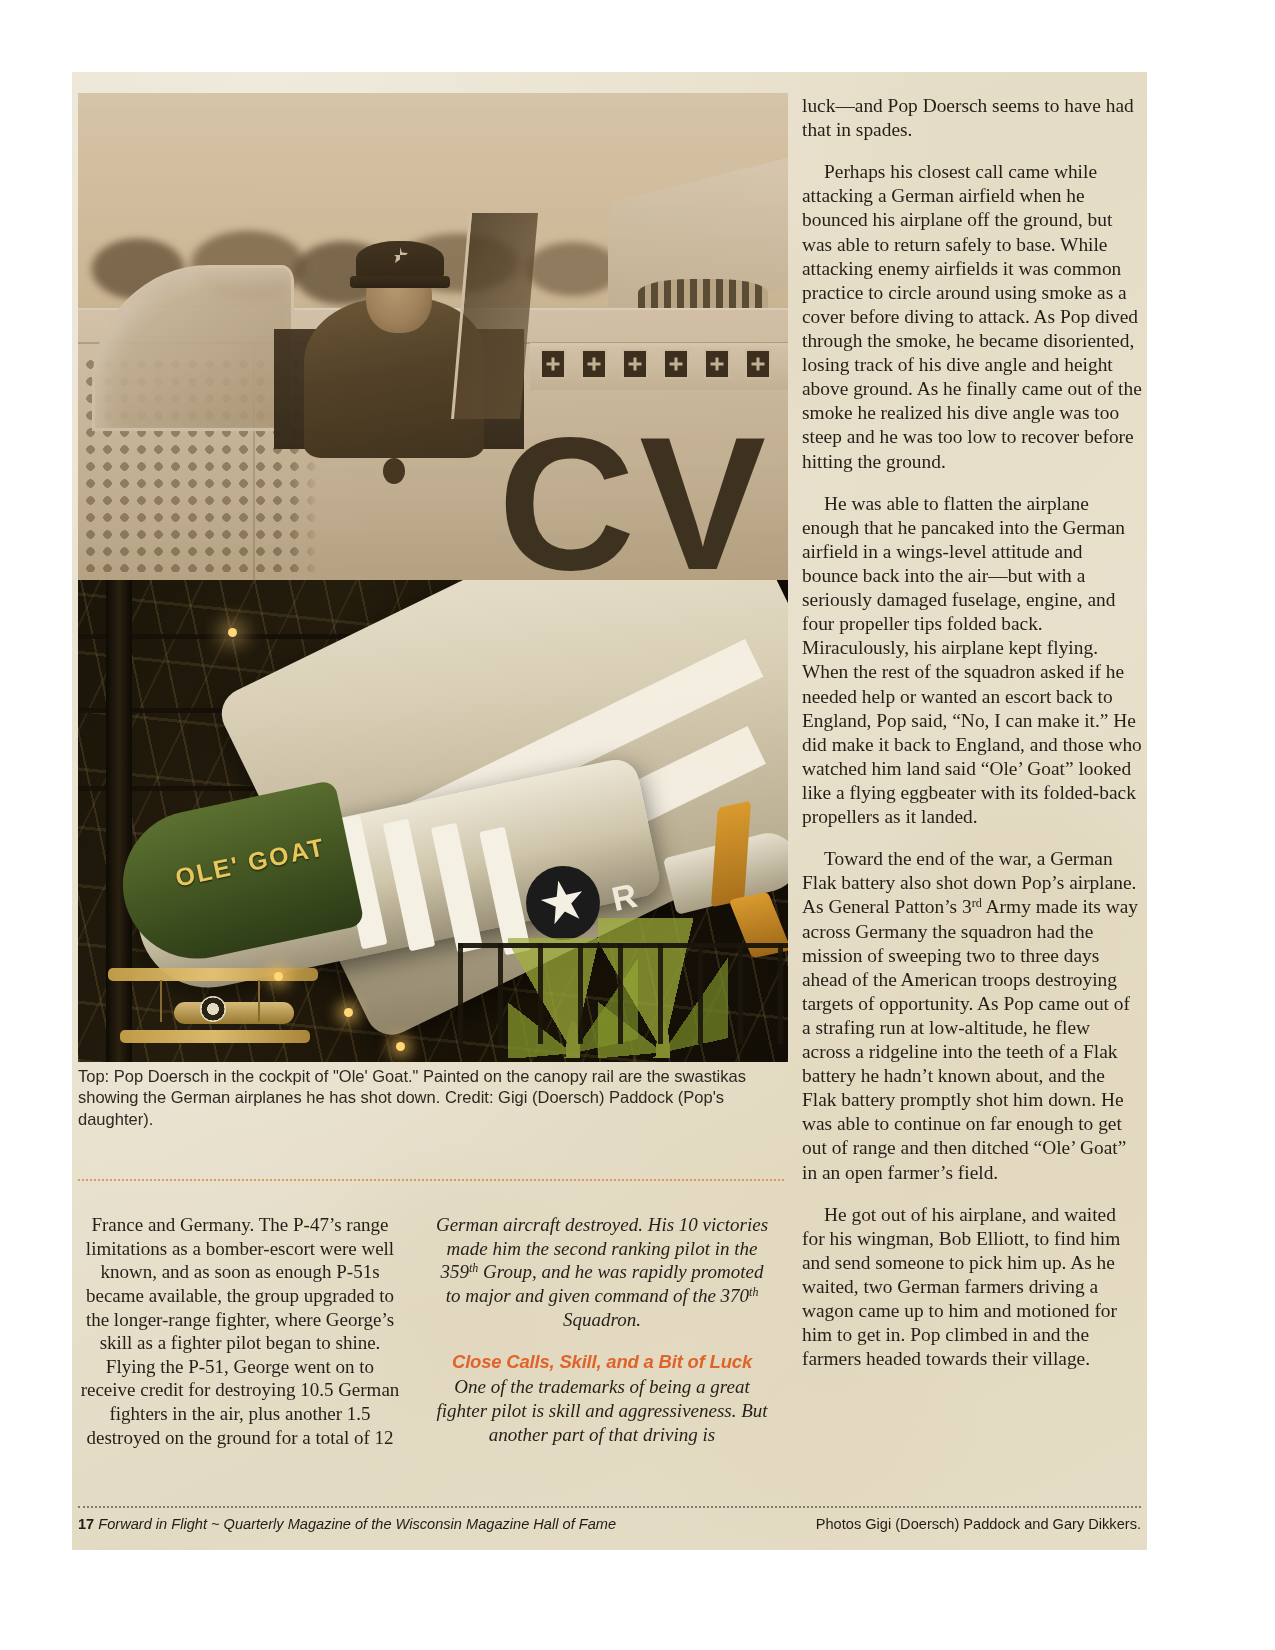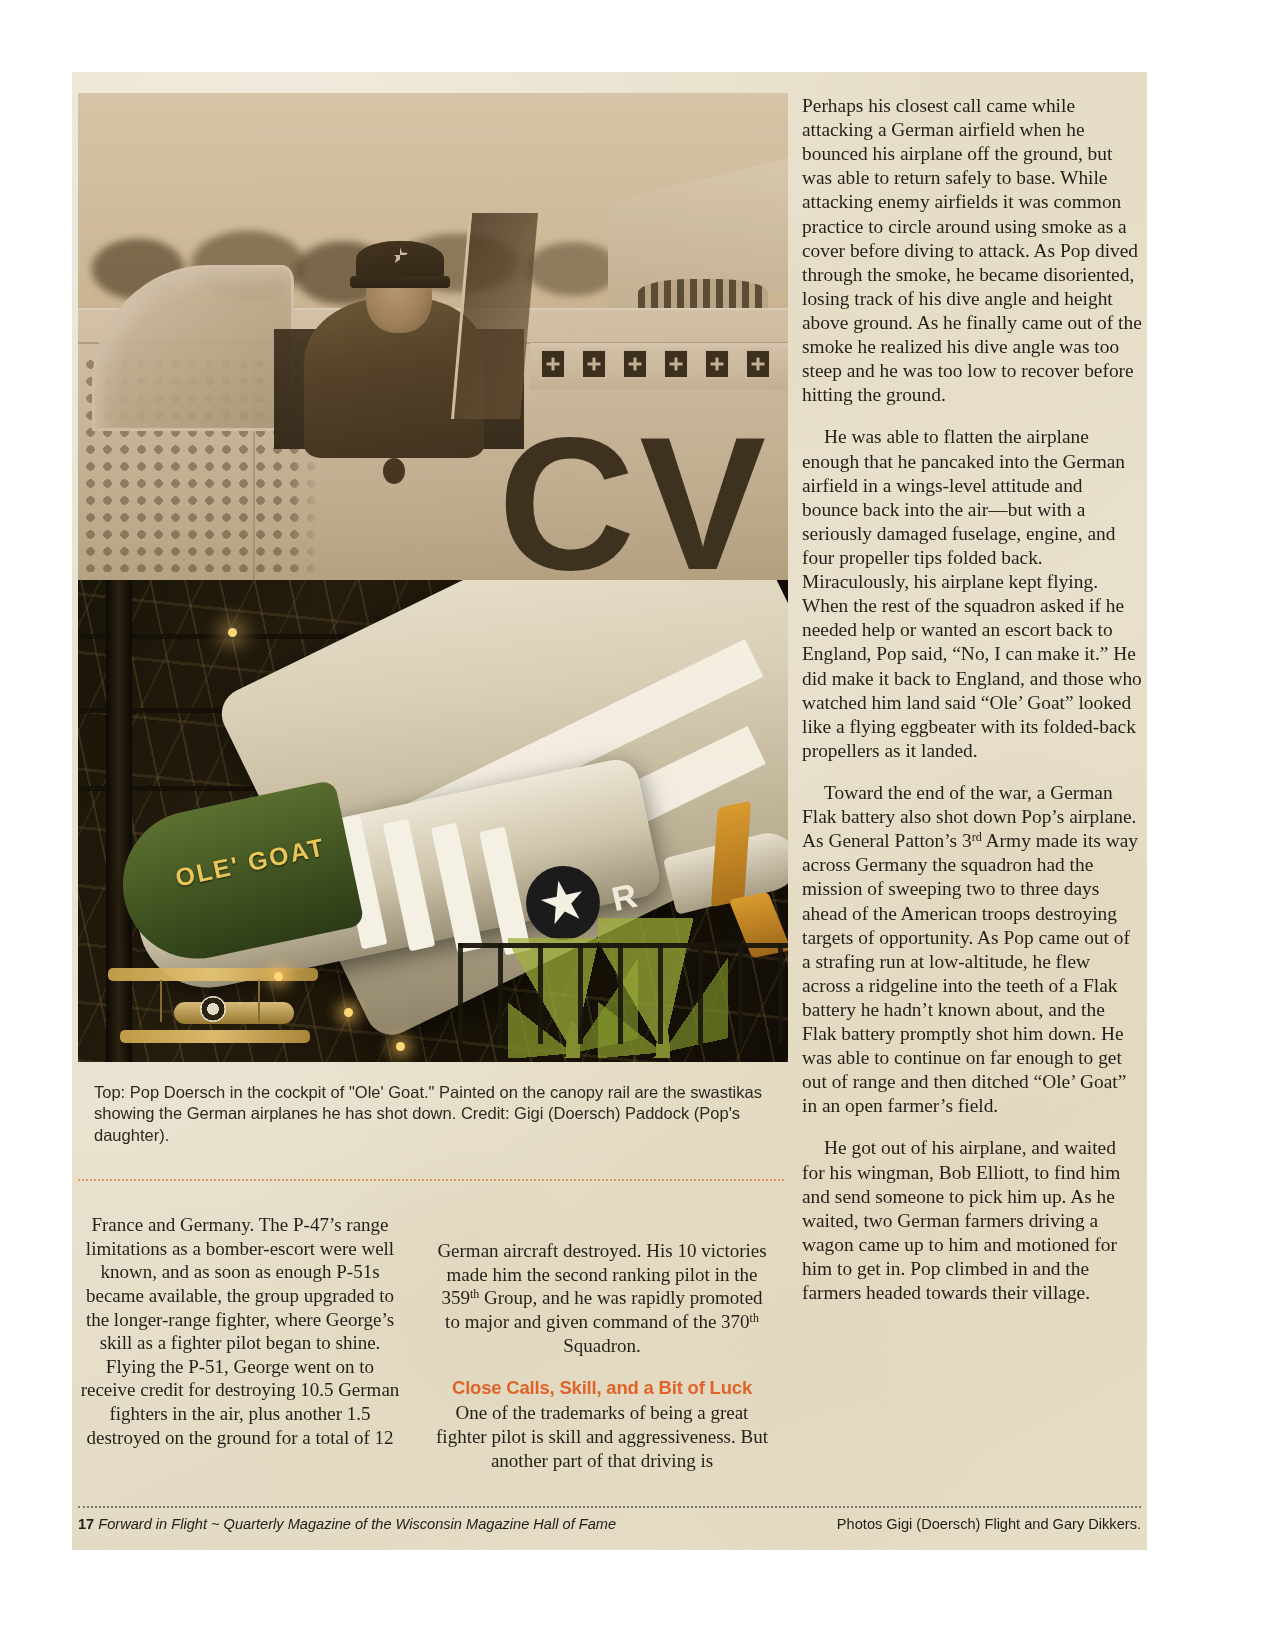--- a/index.html
+++ b/index.html
@@ -145,32 +145,32 @@
     filter:blur(.4px);}
   .lamp{position:absolute;width:9px;height:9px;border-radius:50%;background:#ffd777;
     box-shadow:0 0 14px 7px rgba(255,198,96,.55);}
   .railing{position:absolute;right:0;bottom:18px;width:330px;height:96px;
     border-top:5px solid rgba(26,22,12,.95);
     background:repeating-linear-gradient(90deg, rgba(26,22,12,.9) 0 5px, transparent 5px 40px);}
 
   
   #captions{position:absolute;left:6px;top:994px;width:706px;
     font-family:"Liberation Sans",sans-serif;font-size:16.5px;line-height:1.30;color:#2d2921;}
-  #captions p{margin:16px;}
+  #captions p{margin:0;}
   #caption-2{margin-top:13px;}
 
   
   #divider{position:absolute;left:6px;top:1107px;width:706px;height:0;
     border-top:2px dotted #d98f4a;opacity:.85;}
 
   
   .bodycol{position:absolute;font-family:"Liberation Serif",serif;font-size:19px;line-height:1.245;
     color:#241f18;text-align:center;}
   #col-a{left:6px;top:1141px;width:324px;}
-  #col-b{left:362px;top:1167px;width:336px;}
+  #col-b{left:362px;top:1141px;width:336px;font-style:italic;}
   .bodycol p{margin:0;}
   .subhead{font-family:"Liberation Sans",sans-serif;font-weight:700;font-size:18.5px;
     color:#e0642a;letter-spacing:-.2px;margin:19px 0 2px 0 !important;}
 
   
   #col-right{position:absolute;left:730px;top:22px;width:340px;
     font-family:"Liberation Serif",serif;font-size:19.4px;line-height:1.243;color:#241f18;}
   #col-right p{margin:0;text-indent:0;}
   #col-right p + p{text-indent:22px;margin-top:18px;}
   sup{font-size:.63em;vertical-align:.52em;line-height:0;}
@@ -284,25 +284,26 @@
     <p>France and Germany. The P-47’s range limitations as a bomber-escort were well known, and as soon as enough P-51s became available, the group upgraded to the longer-range fighter, where George’s skill as a fighter pilot began to shine. Flying the P-51, George went on to receive credit for destroying 10.5 German fighters in the air, plus another 1.5 destroyed on the ground for a total of 12</p>
   </div>
 
   <div class="bodycol" id="col-b">
     <p><span>German aircraft destroyed. His 10 victories made him the second ranking pilot in the 359</span><sup>th</sup><span> Group, and he was rapidly promoted to major and given command of the 370</span><sup>th</sup><span> Squadron.</span></p>
     <p class="subhead">Close Calls, Skill, and a Bit of Luck</p>
     <p>One of the trademarks of being a great fighter pilot is skill and aggressiveness. But another part of that driving is</p>
   </div>
 
   <div id="col-right">
+    <p>luck—and Pop Doersch seems to have had that in spades.</p>
     <p>Perhaps his closest call came while attacking a German airfield when he bounced his airplane off the ground, but was able to return safely to base. While attacking enemy airfields it was common practice to circle around using smoke as a cover before diving to attack. As Pop dived through the smoke, he became disoriented, losing track of his dive angle and height above ground. As he finally came out of the smoke he realized his dive angle was too steep and he was too low to recover before hitting the ground.</p>
     <p>He was able to flatten the airplane enough that he pancaked into the German airfield in a wings-level attitude and bounce back into the air—but with a seriously damaged fuselage, engine, and four propeller tips folded back. Miraculously, his airplane kept flying. When the rest of the squadron asked if he needed help or wanted an escort back to England, Pop said, “No, I can make it.” He did make it back to England, and those who watched him land said “Ole’ Goat” looked like a flying eggbeater with its folded-back propellers as it landed.</p>
     <p style="text-indent:22px"><span>Toward the end of the war, a German Flak battery also shot down Pop’s airplane. As General Patton’s 3</span><sup>rd</sup><span> Army made its way across Germany the squadron had the mission of sweeping two to three days ahead of the American troops destroying targets of opportunity. As Pop came out of a strafing run at low-altitude, he flew across a ridgeline into the teeth of a Flak battery he hadn’t known about, and the Flak battery promptly shot him down. He was able to continue on far enough to get out of range and then ditched “Ole’ Goat” in an open farmer’s field.</span></p>
     <p>He got out of his airplane, and waited for his wingman, Bob Elliott, to find him and send someone to pick him up. As he waited, two German farmers driving a wagon came up to him and motioned for him to get in. Pop climbed in and the farmers headed towards their village.</p>
   </div>
 
   <div id="footer-rule"></div>
   <div id="footer">
     <div id="footer-left"><b>17</b> <span>Forward in Flight ~ Quarterly Magazine of the Wisconsin Magazine Hall of Fame</span></div>
-    <div id="footer-right">Photos Gigi (Doersch) Flight and Gary Dikkers.</div>
+    <div id="footer-right">Photos Gigi (Doersch) Paddock and Gary Dikkers.</div>
   </div>
 
 </div>
 
 </body></html>

